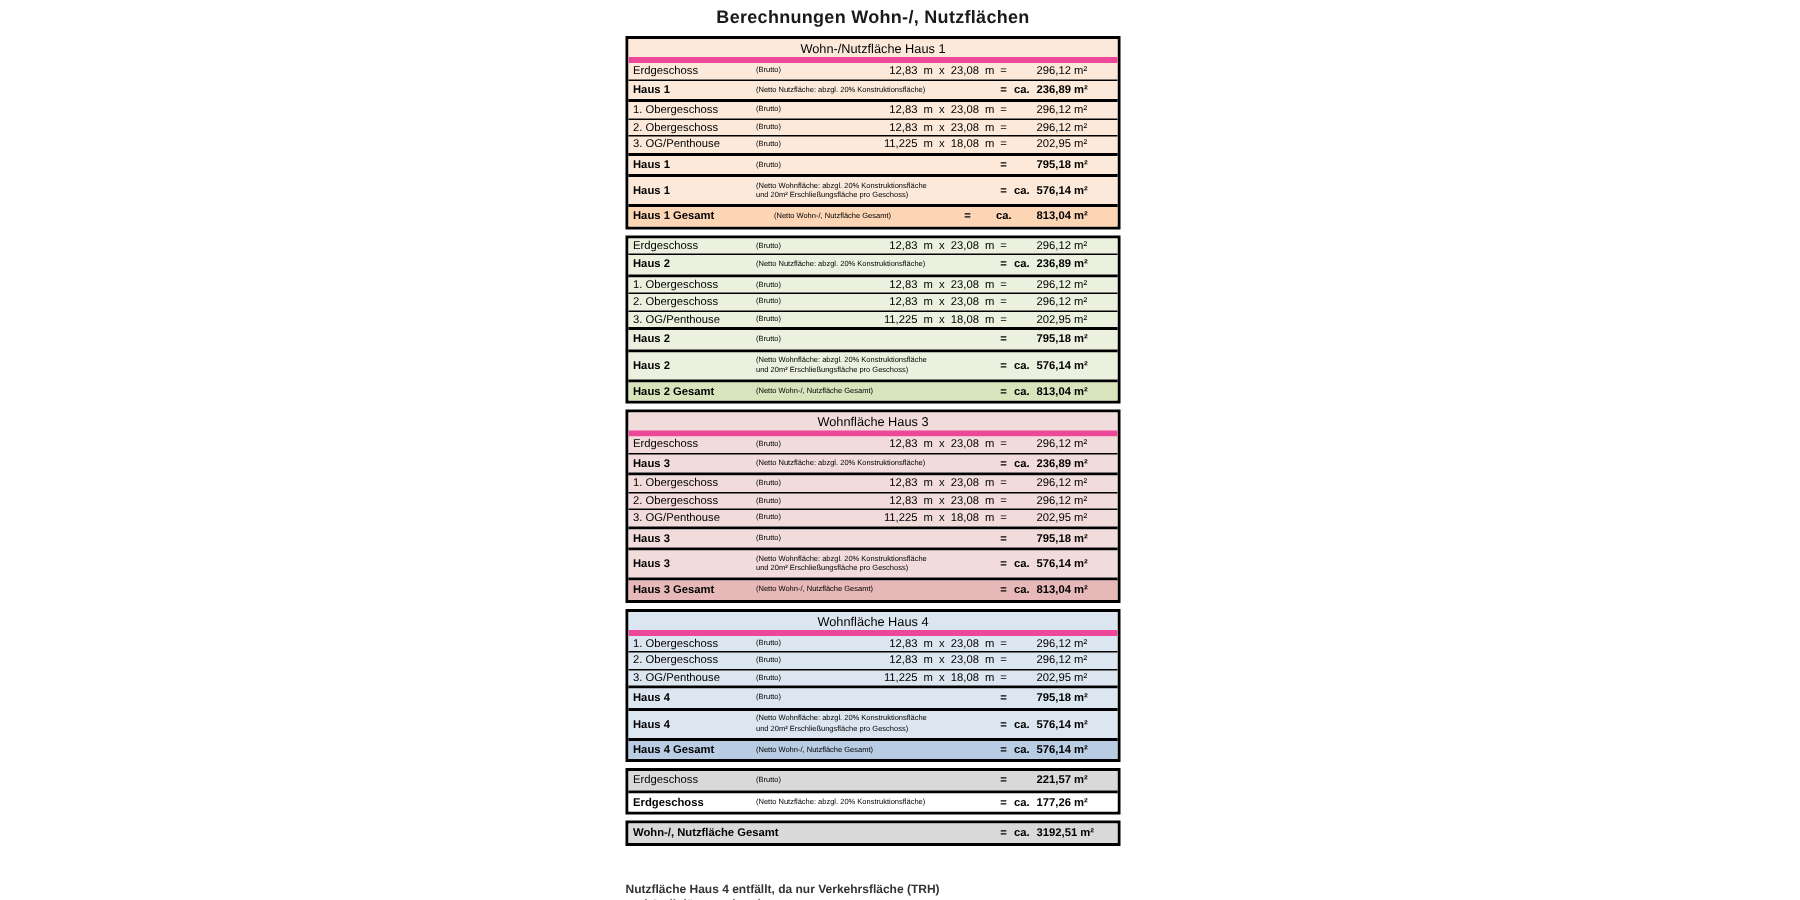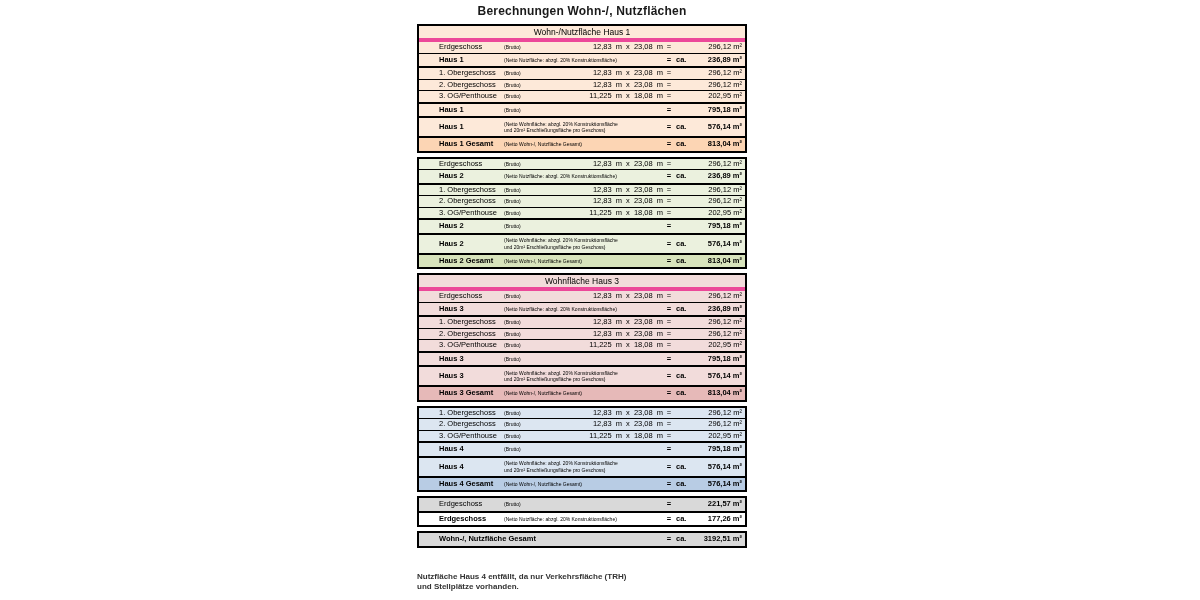--- a/index.html
+++ b/index.html
@@ -22,26 +22,26 @@
   .row + .row { border-top:1px solid #000; }
   .row {
     display:grid;
     grid-template-columns:84px 1fr auto 12px 16px 54px;
     align-items:center;
     font-size:7.5px; line-height:1.05;
   }
   .s-normal { min-height:10.5px; }
   .s-mid    { min-height:12.5px; }
   .s-tall   { min-height:18px; }
-  .c-label { padding-left:20px; white-space:nowrap; }
+  .c-label { padding-left:3px; white-space:nowrap; }
   .c-note  { font-size:5px; line-height:1.25; white-space:pre-line; padding:1px 0 1px 1px; }
   .c-dims  { text-align:right; word-spacing:2px; white-space:nowrap; }
   .c-eq    { text-align:center; }
   .c-ca    { padding-left:1px; }
-  .c-value { text-align:right; padding-right:3px; white-space:nowrap; }
+  .c-value { text-align:left; padding-right:3px; white-space:nowrap; }
   .b-all .c-label, .b-all .c-eq, .b-all .c-ca, .b-all .c-value, .b-all .c-dims { font-weight:700; }
   .b-value .c-eq, .b-value .c-value { font-weight:700; }
   .footer { margin-top:24px; font-weight:700; font-size:8px; line-height:10.5px; color:#333; }
 </style>
 </head>
 <body>
 
 <div class="canvas">
   <div class="sheet">
     <div class="title">Berechnungen Wohn-/, Nutzflächen</div>
@@ -107,21 +107,21 @@
     <span class="c-label">Haus 1</span>
     <span class="c-note">(Netto Wohnfläche: abzgl. 20% Konstruktionsfläche
 und 20m² Erschließungsfläche pro Geschoss)</span>
     <span class="c-dims"></span>
     <span class="c-eq">=</span>
     <span class="c-ca">ca.</span>
     <span class="c-value">576,14 m²</span>
   </div>
           </div>
           <div class="group">
-            <div class="row s-mid b-all" style="background: rgb(252, 213, 180);">
+            <div class="row s-mid b-all" style="background: rgb(252, 213, 180); gap: 12px;">
     <span class="c-label">Haus 1 Gesamt</span>
     <span class="c-note">(Netto Wohn-/, Nutzfläche Gesamt)</span>
     <span class="c-dims"></span>
     <span class="c-eq">=</span>
     <span class="c-ca">ca.</span>
     <span class="c-value">813,04 m²</span>
   </div>
           </div>
         </div>
         <div class="section">
@@ -273,20 +273,21 @@
     <span class="c-label">Haus 3 Gesamt</span>
     <span class="c-note">(Netto Wohn-/, Nutzfläche Gesamt)</span>
     <span class="c-dims"></span>
     <span class="c-eq">=</span>
     <span class="c-ca">ca.</span>
     <span class="c-value">813,04 m²</span>
   </div>
           </div>
         </div>
         <div class="section">
+    <div class="sec-header" style="background: rgb(220, 230, 241);">Wohnfläche Haus 4</div>
   <div class="group">
             <div class="row s-normal b-none" style="background: rgb(220, 230, 241);">
     <span class="c-label">1. Obergeschoss</span>
     <span class="c-note">(Brutto)</span>
     <span class="c-dims">12,83 m x 23,08 m</span>
     <span class="c-eq">=</span>
     <span class="c-ca"></span>
     <span class="c-value">296,12 m²</span>
   </div>
             <div class="row s-normal b-none" style="background: rgb(220, 230, 241);">

